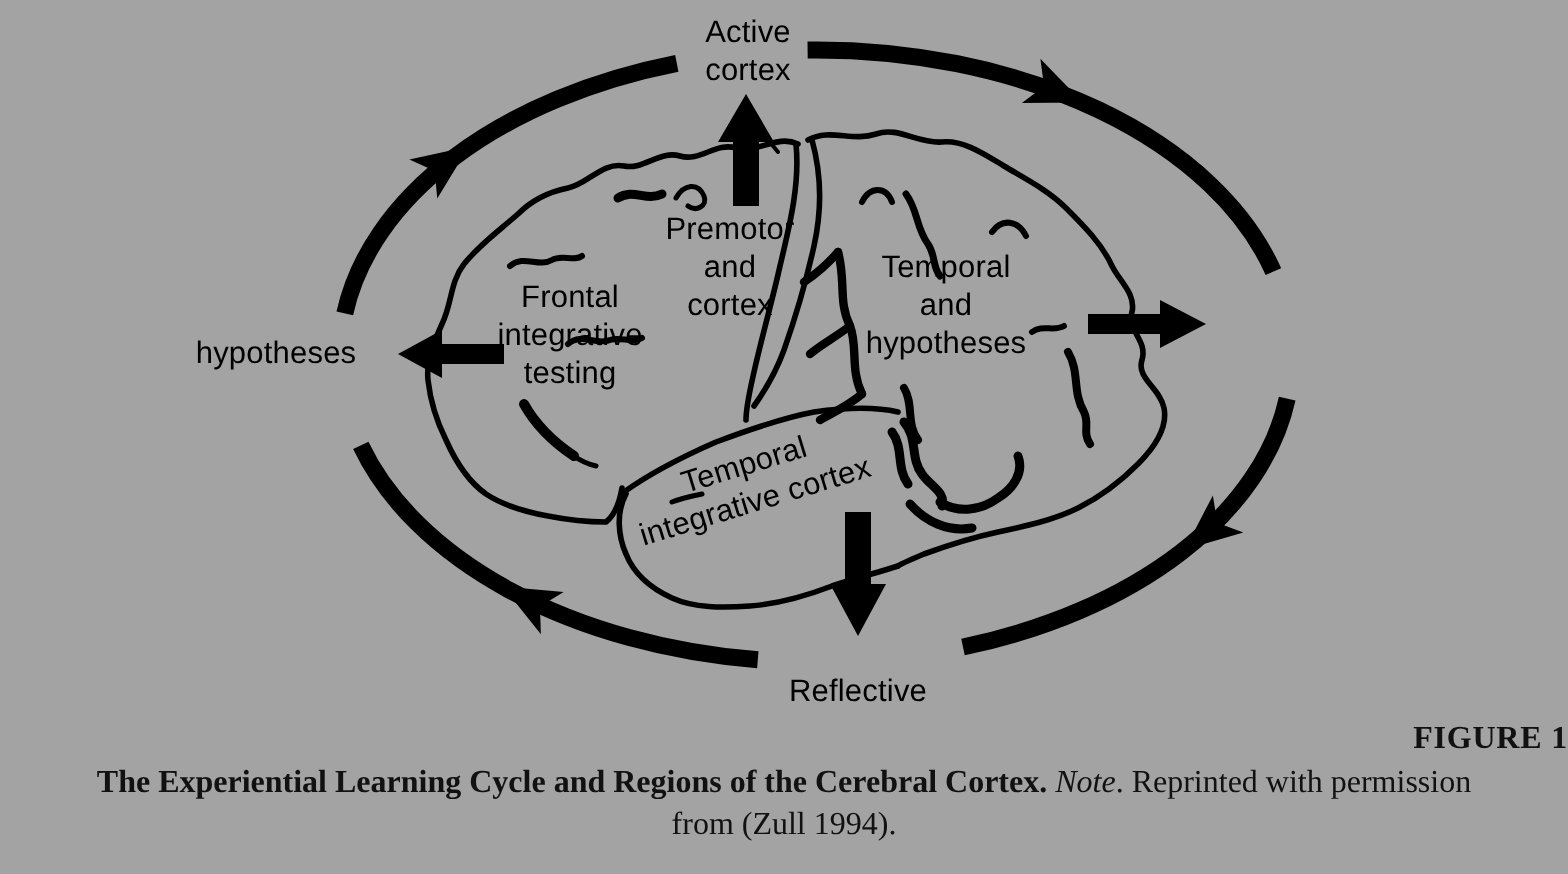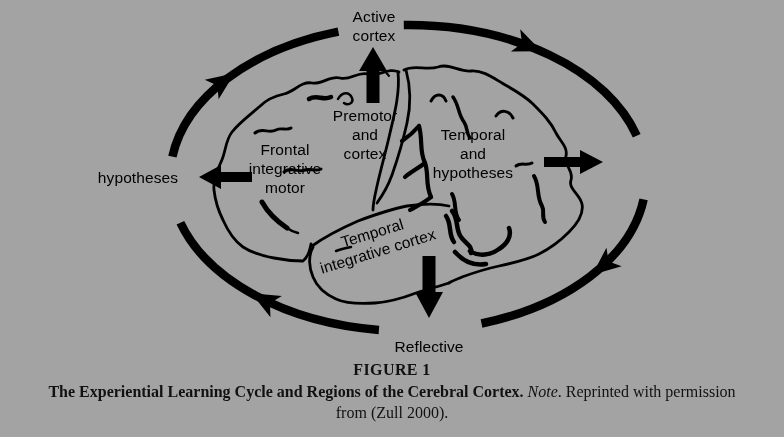--- a/index.html
+++ b/index.html
@@ -24,21 +24,21 @@
   .dlabel span{display:block;}
   .dlabel.rot{transform:translate(-50%,-50%) rotate(-17deg);}
   #caption{
     position:absolute;
     left:0;top:359px;width:784px;
     text-align:center;
     font-family:"Liberation Serif", serif;
     color:#111;
   }
   #figure-label{
-    font-size:16px;font-weight:bold;letter-spacing:0.4px;line-height:22px;
+    font-size:16px;font-weight:bold;letter-spacing:0.4px;line-height:22px;text-align:right;
   }
   .cap-line{font-size:16px;line-height:21px;white-space:nowrap;}
   .cap-line b{font-weight:bold;}
   .cap-line i{font-style:italic;}
 </style>
 </head>
 <body>
 
 <div id="figure">
 
@@ -126,36 +126,36 @@
   <div class="dlabel" style="left:429px;top:346px">
     <span>Reflective</span>
   </div>
   <div class="dlabel" style="left:138px;top:177px">
     <span>hypotheses</span>
   </div>
 
   <div class="dlabel" style="left:285px;top:168px">
     <span>Frontal</span>
     <span>integrative</span>
-    <span>motor</span>
+    <span>testing</span>
   </div>
   <div class="dlabel" style="left:365px;top:134px">
     <span>Premotor</span>
     <span>and</span>
     <span>cortex</span>
   </div>
   <div class="dlabel" style="left:473px;top:153px">
     <span>Temporal</span>
     <span>and</span>
     <span>hypotheses</span>
   </div>
   <div class="dlabel rot" style="left:375px;top:242px">
     <span>Temporal</span>
     <span>integrative cortex</span>
   </div>
 
   <div id="caption">
     <div id="figure-label">FIGURE 1</div>
     <div class="cap-line"><b>The Experiential Learning Cycle and Regions of the Cerebral Cortex.</b><i> Note</i><span>. Reprinted with permission</span></div>
-    <div class="cap-line">from (Zull 2000).</div>
+    <div class="cap-line">from (Zull 1994).</div>
   </div>
 
 </div>
 
 </body></html>

